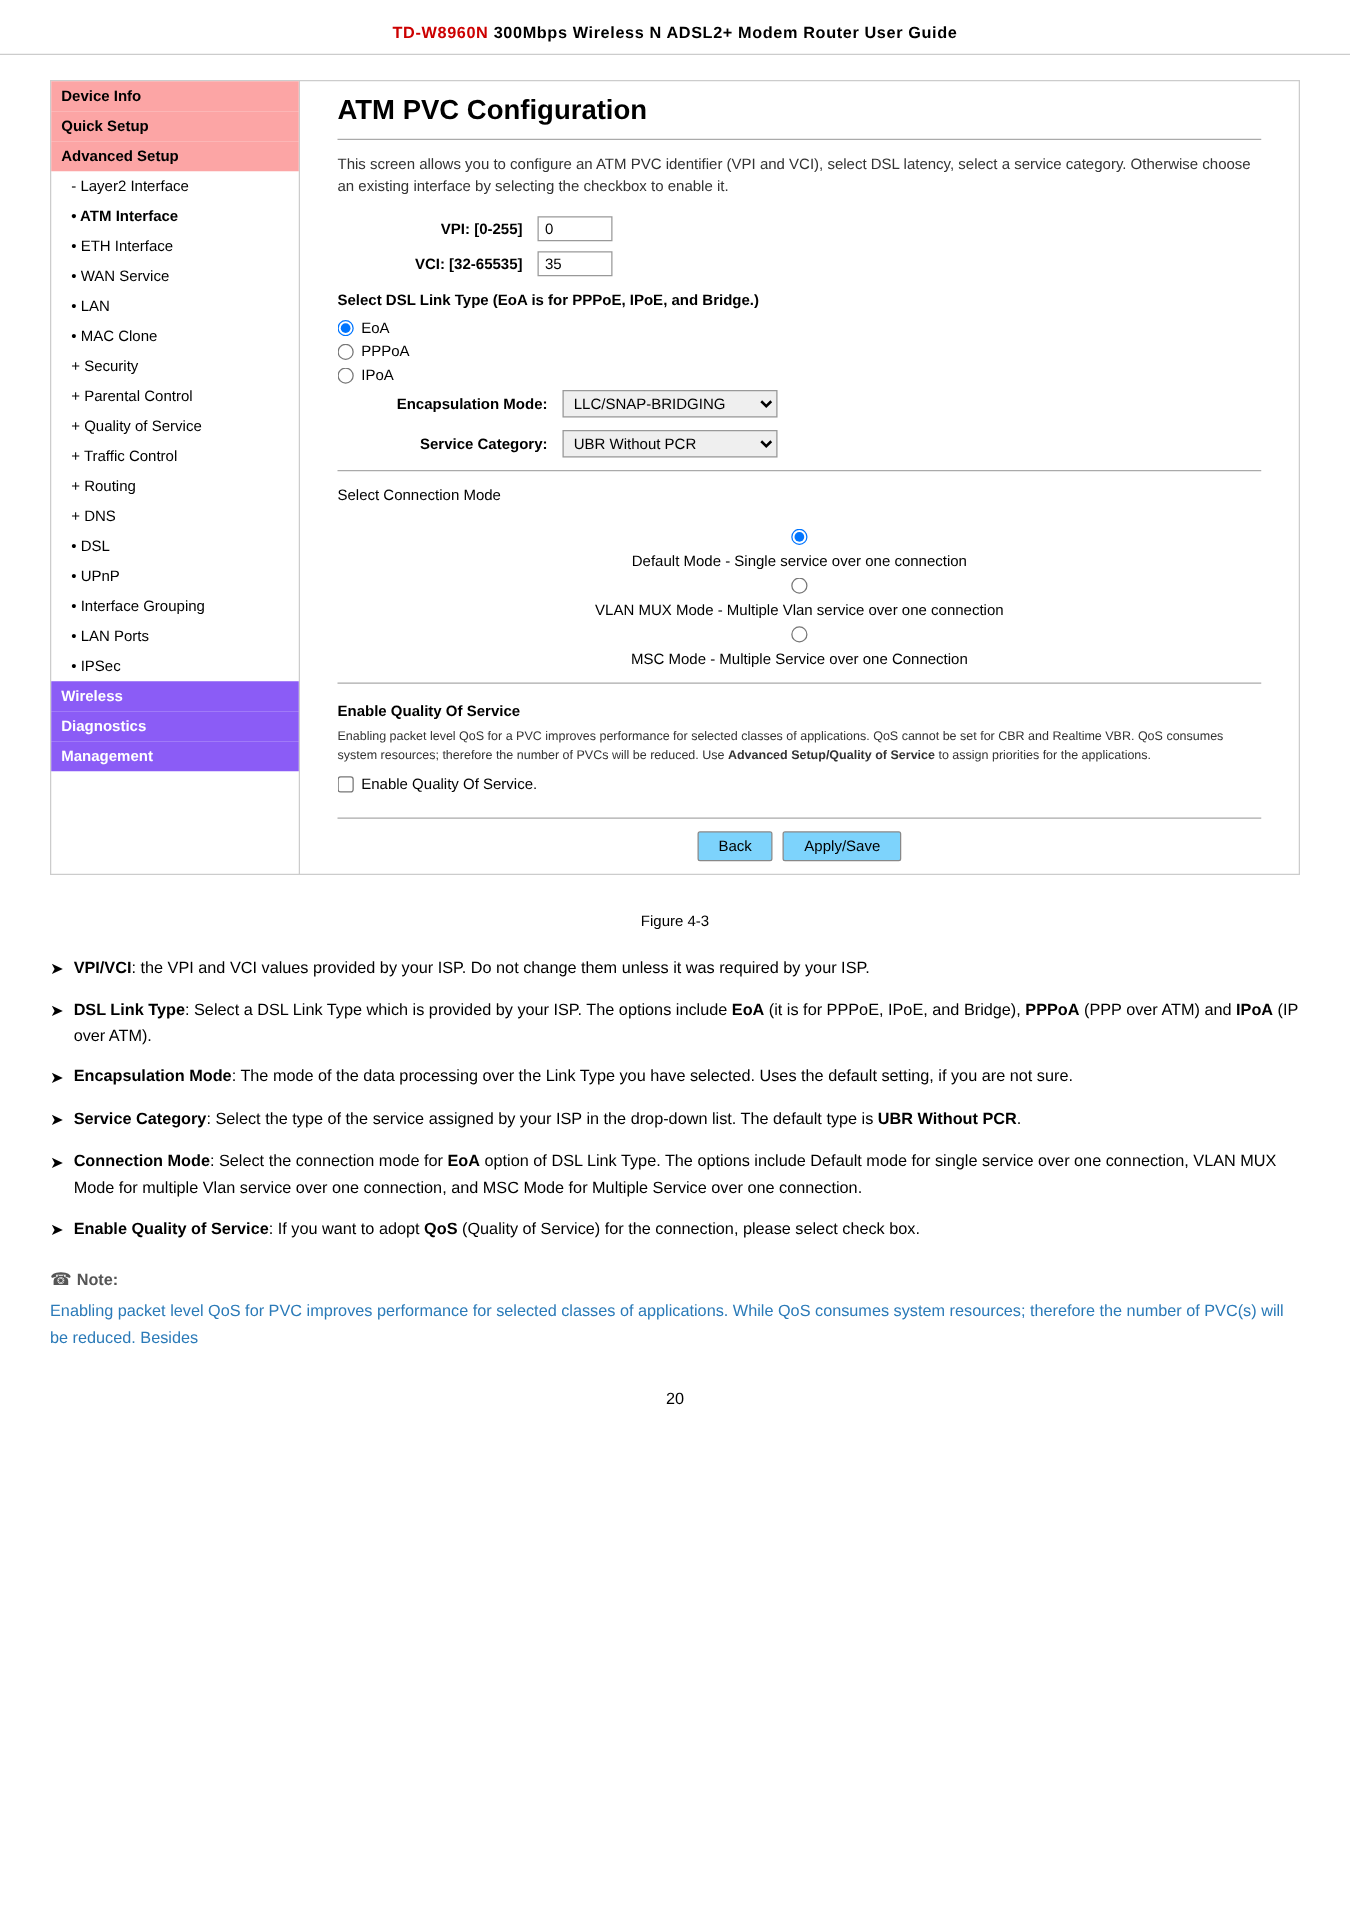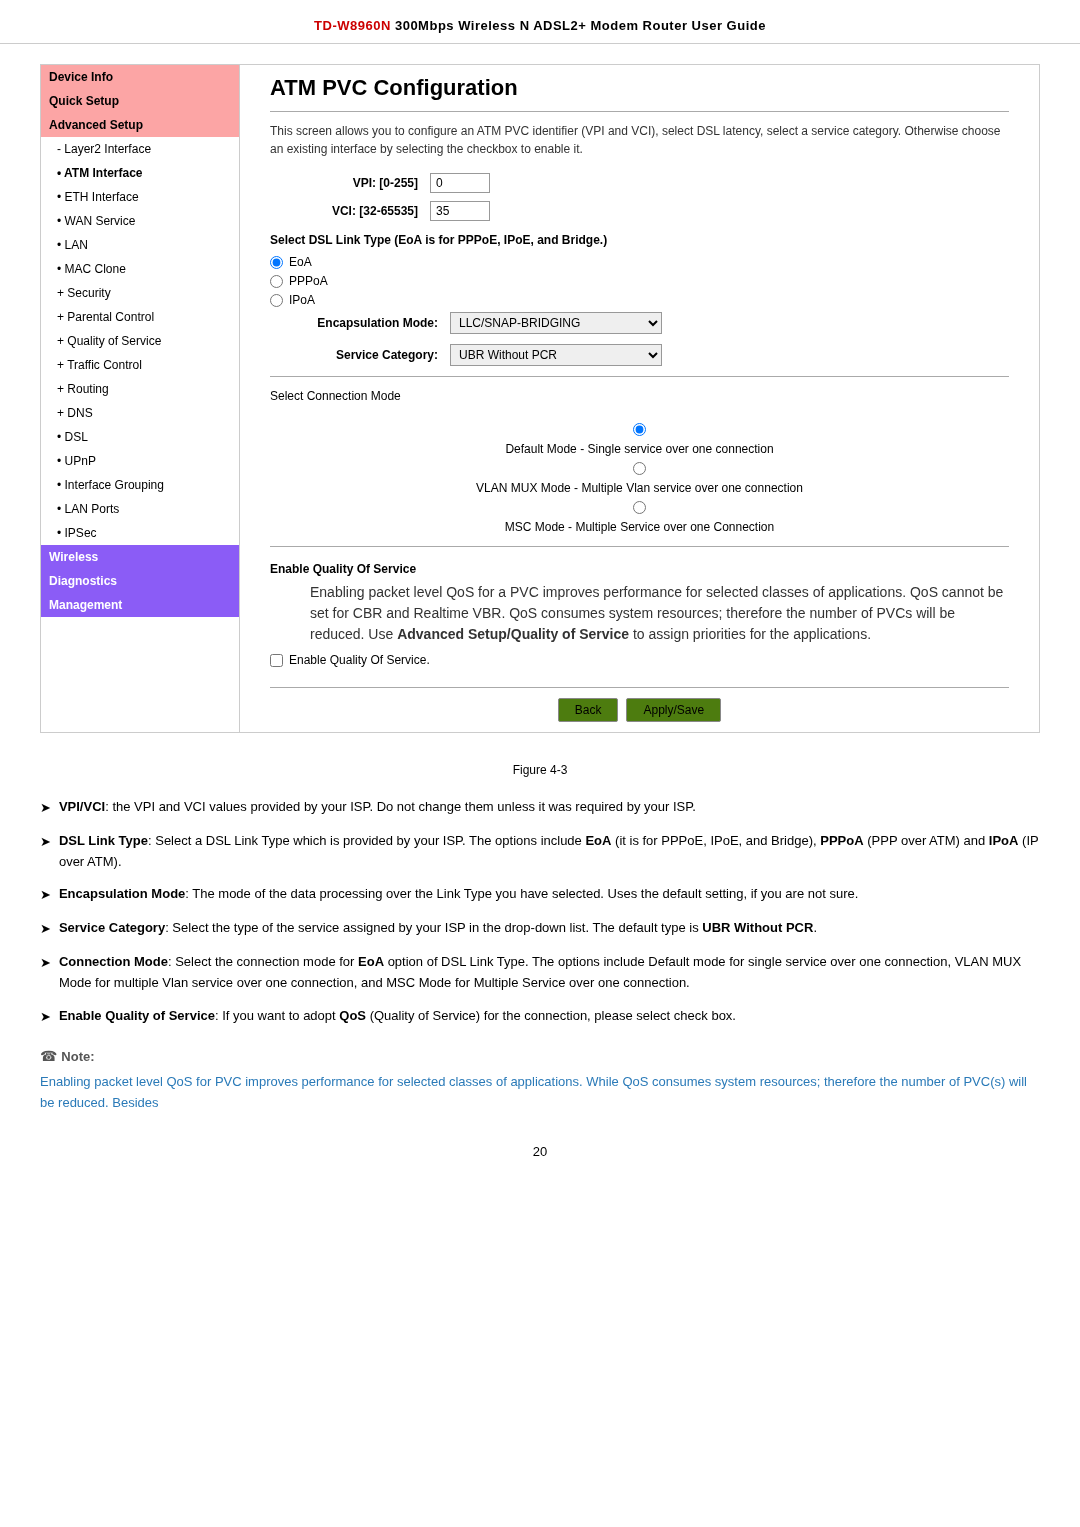--- a/index.html
+++ b/index.html
@@ -143,21 +143,21 @@
       width: 180px;
       text-align: right;
       padding-right: 12px;
       font-weight: bold;
       font-size: 12px;
     }
     .form-select {
       border: 1px solid #999;
       padding: 2px 4px;
       font-size: 12px;
-      width: 212px;
+      width: 172px;
     }
 
     .connection-mode-section {
       margin: 12px 0;
     }
     .connection-mode-section .section-title {
       font-weight: normal;
       margin-bottom: 20px;
     }
     .connection-mode-option {
@@ -171,25 +171,24 @@
 
     .qos-section {
       margin-top: 15px;
     }
     .qos-title {
       font-weight: bold;
       font-size: 12px;
       margin-bottom: 6px;
     }
     .qos-desc {
-      font-size: 14px;
+      font-size: 10px;
       color: #333;
       line-height: 1.5;
       margin-bottom: 8px;
-      margin-left: 40px;
     }
     .qos-desc strong {
       font-weight: bold;
     }
     .checkbox-row {
       display: flex;
       align-items: center;
       gap: 6px;
       font-size: 12px;
       margin-top: 6px;
@@ -199,21 +198,21 @@
       display: flex;
       justify-content: center;
       gap: 8px;
       margin-top: 20px;
       padding-top: 10px;
       border-top: 1px solid #aaa;
     }
     .btn {
       padding: 4px 16px;
       border: 1px solid #888;
-      background: #4d7c0f;
+      background: #7dd3fc;
       font-size: 12px;
       cursor: pointer;
       border-radius: 2px;
     }
 
     .figure-caption {
       text-align: center;
       font-size: 12px;
       margin: 10px 0 20px 0;
     }

